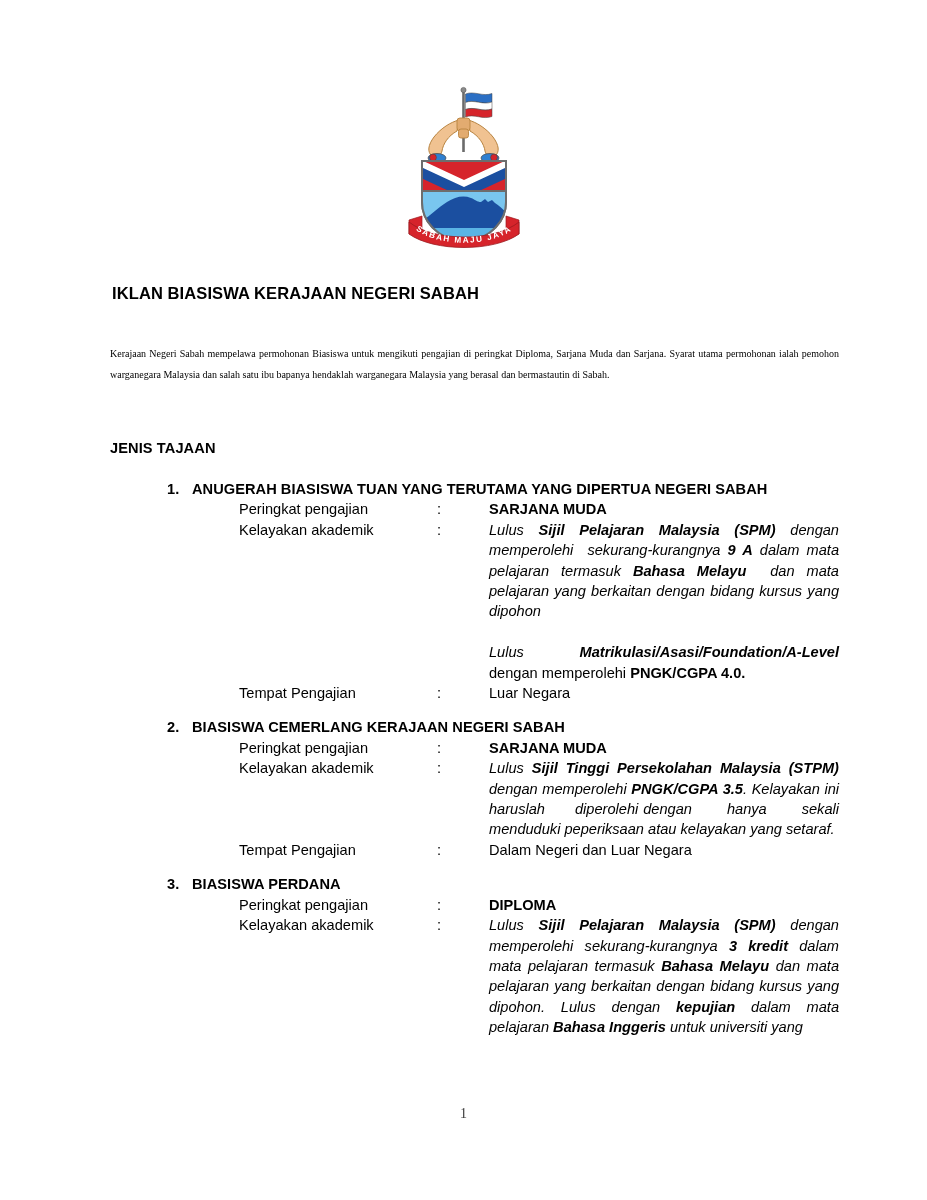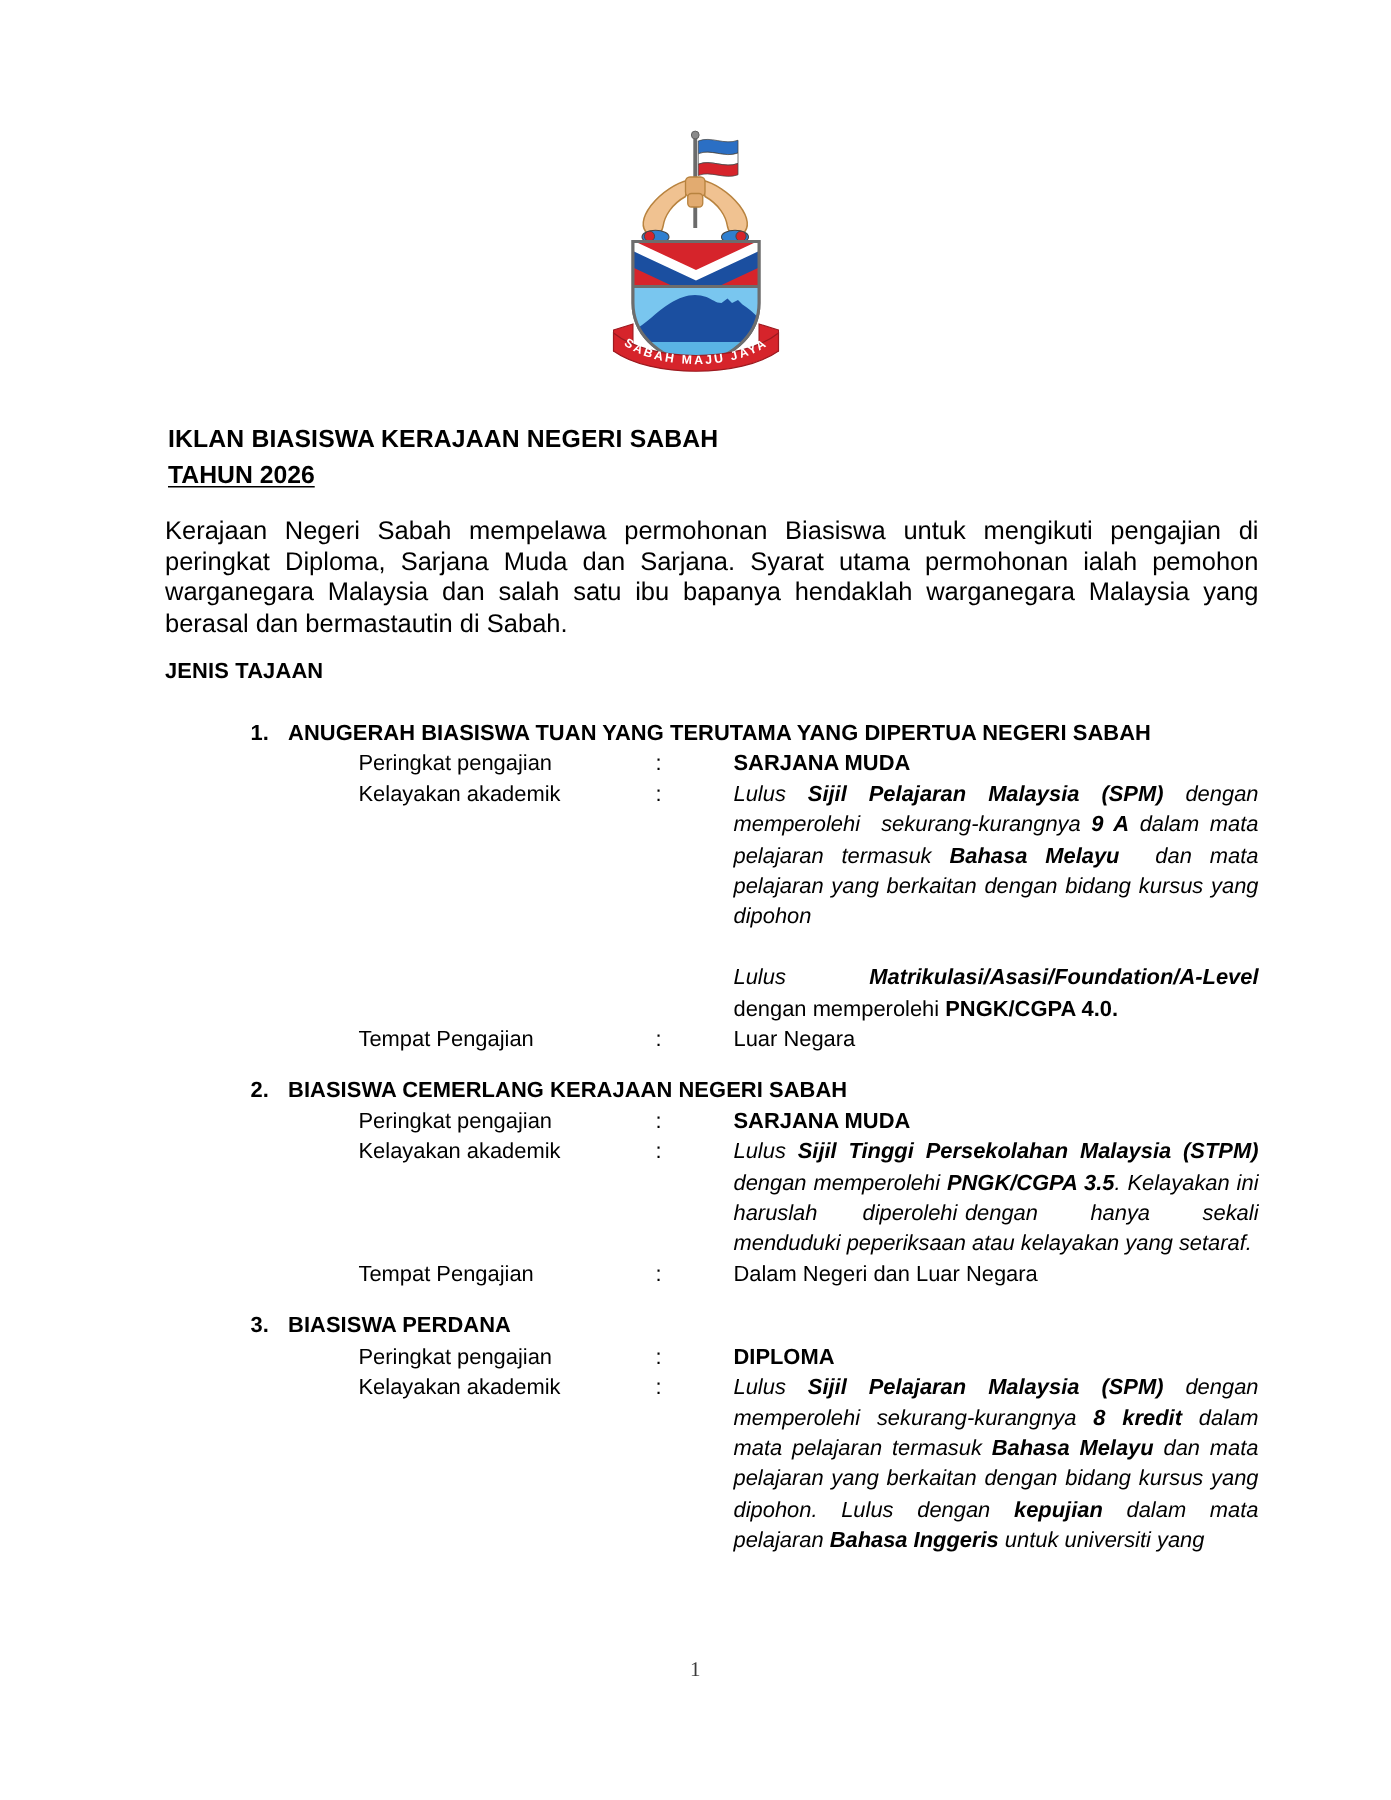--- a/index.html
+++ b/index.html
@@ -54,24 +54,25 @@
     line-height: 1.42;
     margin-top: 1px;
   }
 
   
   .intro {
     position: absolute;
     left: 110px;
     width: 729px;
     top: 344px;
-    font-size: 17px;
+    font-size: 10px;
     line-height: 20.6px;
     text-align: justify;
     text-justify: inter-word;
+    font-family: Liberation Serif, serif;
   }
 
   
   .jenis {
     position: absolute;
     left: 110px;
     top: 440px;
     font-size: 14.6px;
     font-weight: bold;
     letter-spacing: 0.1px;
@@ -209,21 +210,20 @@
       <path d="M20 140 C45 160, 105 160, 130 140 L130 152 C105 170, 45 170, 20 152 Z" fill="#d6242b" stroke="#9c1a20" stroke-width="0.8"></path>
       <path id="mottoArc" d="M27 148 C50 165, 100 165, 123 148" fill="none" stroke="none"></path>
       <text font-family="Liberation Sans, sans-serif" font-size="8.2" font-weight="bold" fill="#ffffff" letter-spacing="1.6">
         <textPath href="#mottoArc" startOffset="50%" text-anchor="middle">SABAH MAJU JAYA</textPath>
       </text>
     </svg>
   </div>
 
   <div class="title-block">
     <div class="doc-title">IKLAN BIASISWA KERAJAAN NEGERI SABAH</div>
-    <div class="doc-subtitle">TAHUN 2026</div>
   </div>
 
   <div class="intro">Kerajaan Negeri Sabah mempelawa permohonan Biasiswa untuk mengikuti pengajian di peringkat Diploma, Sarjana Muda dan Sarjana. Syarat utama permohonan ialah pemohon warganegara Malaysia dan salah satu ibu bapanya hendaklah warganegara Malaysia yang berasal dan bermastautin di Sabah.</div>
 
   <div class="jenis">JENIS TAJAAN</div>
 
   <div class="sections">
 
     <div class="section">
       <div class="sec-head">
@@ -289,21 +289,21 @@
 
       <div class="row">
         <span class="label">Peringkat pengajian</span>
         <span class="colon">:</span>
         <div class="value bold">DIPLOMA</div>
       </div>
 
       <div class="row">
         <span class="label">Kelayakan akademik</span>
         <span class="colon">:</span>
-        <div class="value just">Lulus <b>Sijil Pelajaran Malaysia (SPM)</b> dengan memperolehi sekurang-kurangnya <b>8 kredit</b> dalam mata pelajaran termasuk <b>Bahasa Melayu</b> dan mata pelajaran yang berkaitan dengan bidang kursus yang dipohon. Lulus dengan <b>kepujian</b> dalam mata pelajaran <b>Bahasa Inggeris</b> untuk universiti yang</div>
+        <div class="value just">Lulus <b>Sijil Pelajaran Malaysia (SPM)</b> dengan memperolehi sekurang-kurangnya <b>3 kredit</b> dalam mata pelajaran termasuk <b>Bahasa Melayu</b> dan mata pelajaran yang berkaitan dengan bidang kursus yang dipohon. Lulus dengan <b>kepujian</b> dalam mata pelajaran <b>Bahasa Inggeris</b> untuk universiti yang</div>
       </div>
     </div>
 
   </div>
 
   <div class="page-num">1</div>
 
 </div>
 
 </body></html>

